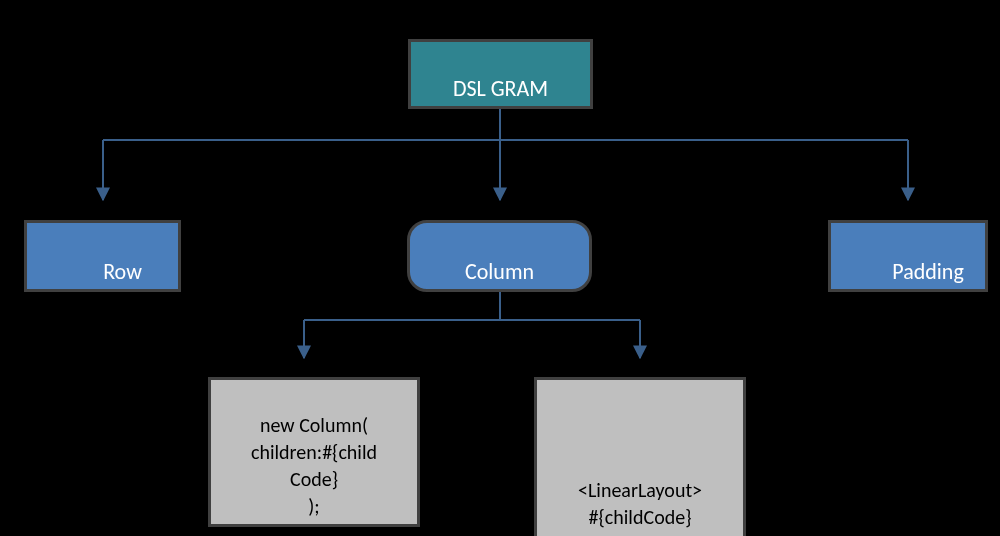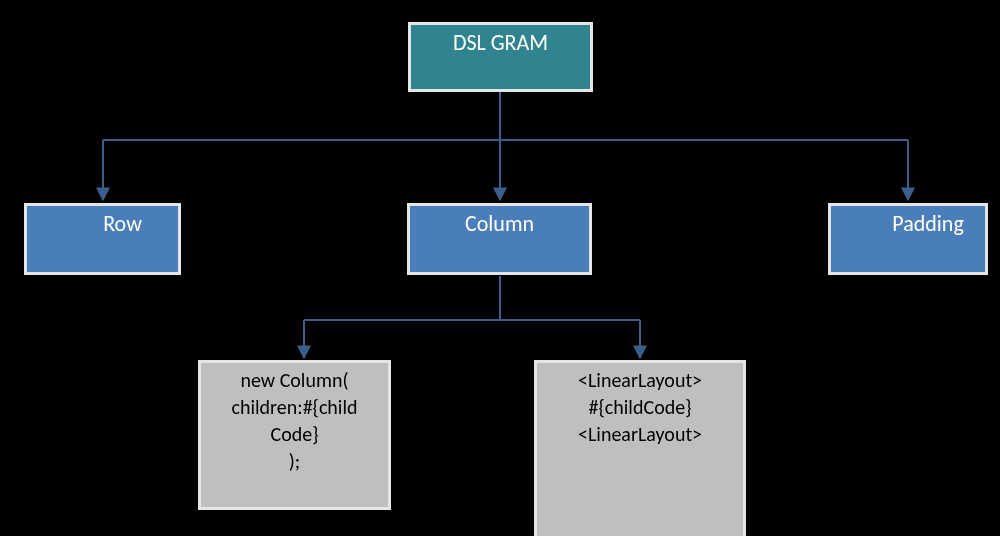--- a/index.html
+++ b/index.html
@@ -1,27 +1,28 @@
 <!DOCTYPE html>
 <html><head>
 <meta charset="utf-8">
 <style>
   * { box-sizing: border-box; margin: 0; padding: 0; }
   html, body { width: 1000px; height: 536px; background: #000; overflow: hidden; font-family: Calibri, Arial, sans-serif; }
   .canvas { position: relative; width: 1000px; height: 536px; }
   .box {
     position: absolute;
     display: flex;
-    align-items: flex-start;
+    align-items: flex-end;
     justify-content: center;
     text-align: center;
-    border: 3px solid #e5e5e5;
+    border: 3px solid #404040;
     color: #fff;
     font-size: 22px;
     padding: 4px 8px;
+    margin-top: 17px;
   }
   .root-box { background: #2f8490; }
   .blue-box { background: #4a7ebb; }
   .gray-box { background: #bfbfbf; color: #000; font-size: 20px; line-height: 1.35; }
   svg.connectors { position: absolute; top: 0; left: 0; width: 1000px; height: 536px; pointer-events: none; }
   .multiline { white-space: pre-wrap; }
 </style>
 </head>
 <body>
 
@@ -54,29 +55,29 @@
   </svg>
 
   <div class="box root-box" style="left:408px; top:22px; width:185px; height:70px;">
     <span>DSL GRAM</span>
   </div>
 
   <div class="box blue-box" style="left:24px; top:203px; width:157px; height:72px;padding-left:48px;">
     <span>Row</span>
   </div>
 
-  <div class="box blue-box" style="left:407px; top:203px; width:185px; height:72px;">
+  <div class="box blue-box" style="left:407px; top:203px; width:185px; height:72px;border-radius:20px;">
     <span>Column</span>
   </div>
 
   <div class="box blue-box" style="left:828px; top:203px; width:160px; height:72px;padding-left:48px;">
     <span>Padding</span>
   </div>
 
-  <div class="box gray-box" style="left:198px; top:360px; width:193px; height:150px;">
+  <div class="box gray-box" style="left:208px; top:360px; width:212px; height:150px;">
     <span class="multiline">new Column(
 children:#{child
 Code}
 );</span>
   </div>
 
   <div class="box gray-box" style="left:534px; top:360px; width:212px; height:188px;">
     <span class="multiline">&lt;LinearLayout&gt;
 #{childCode}
 &lt;LinearLayout&gt;</span>

